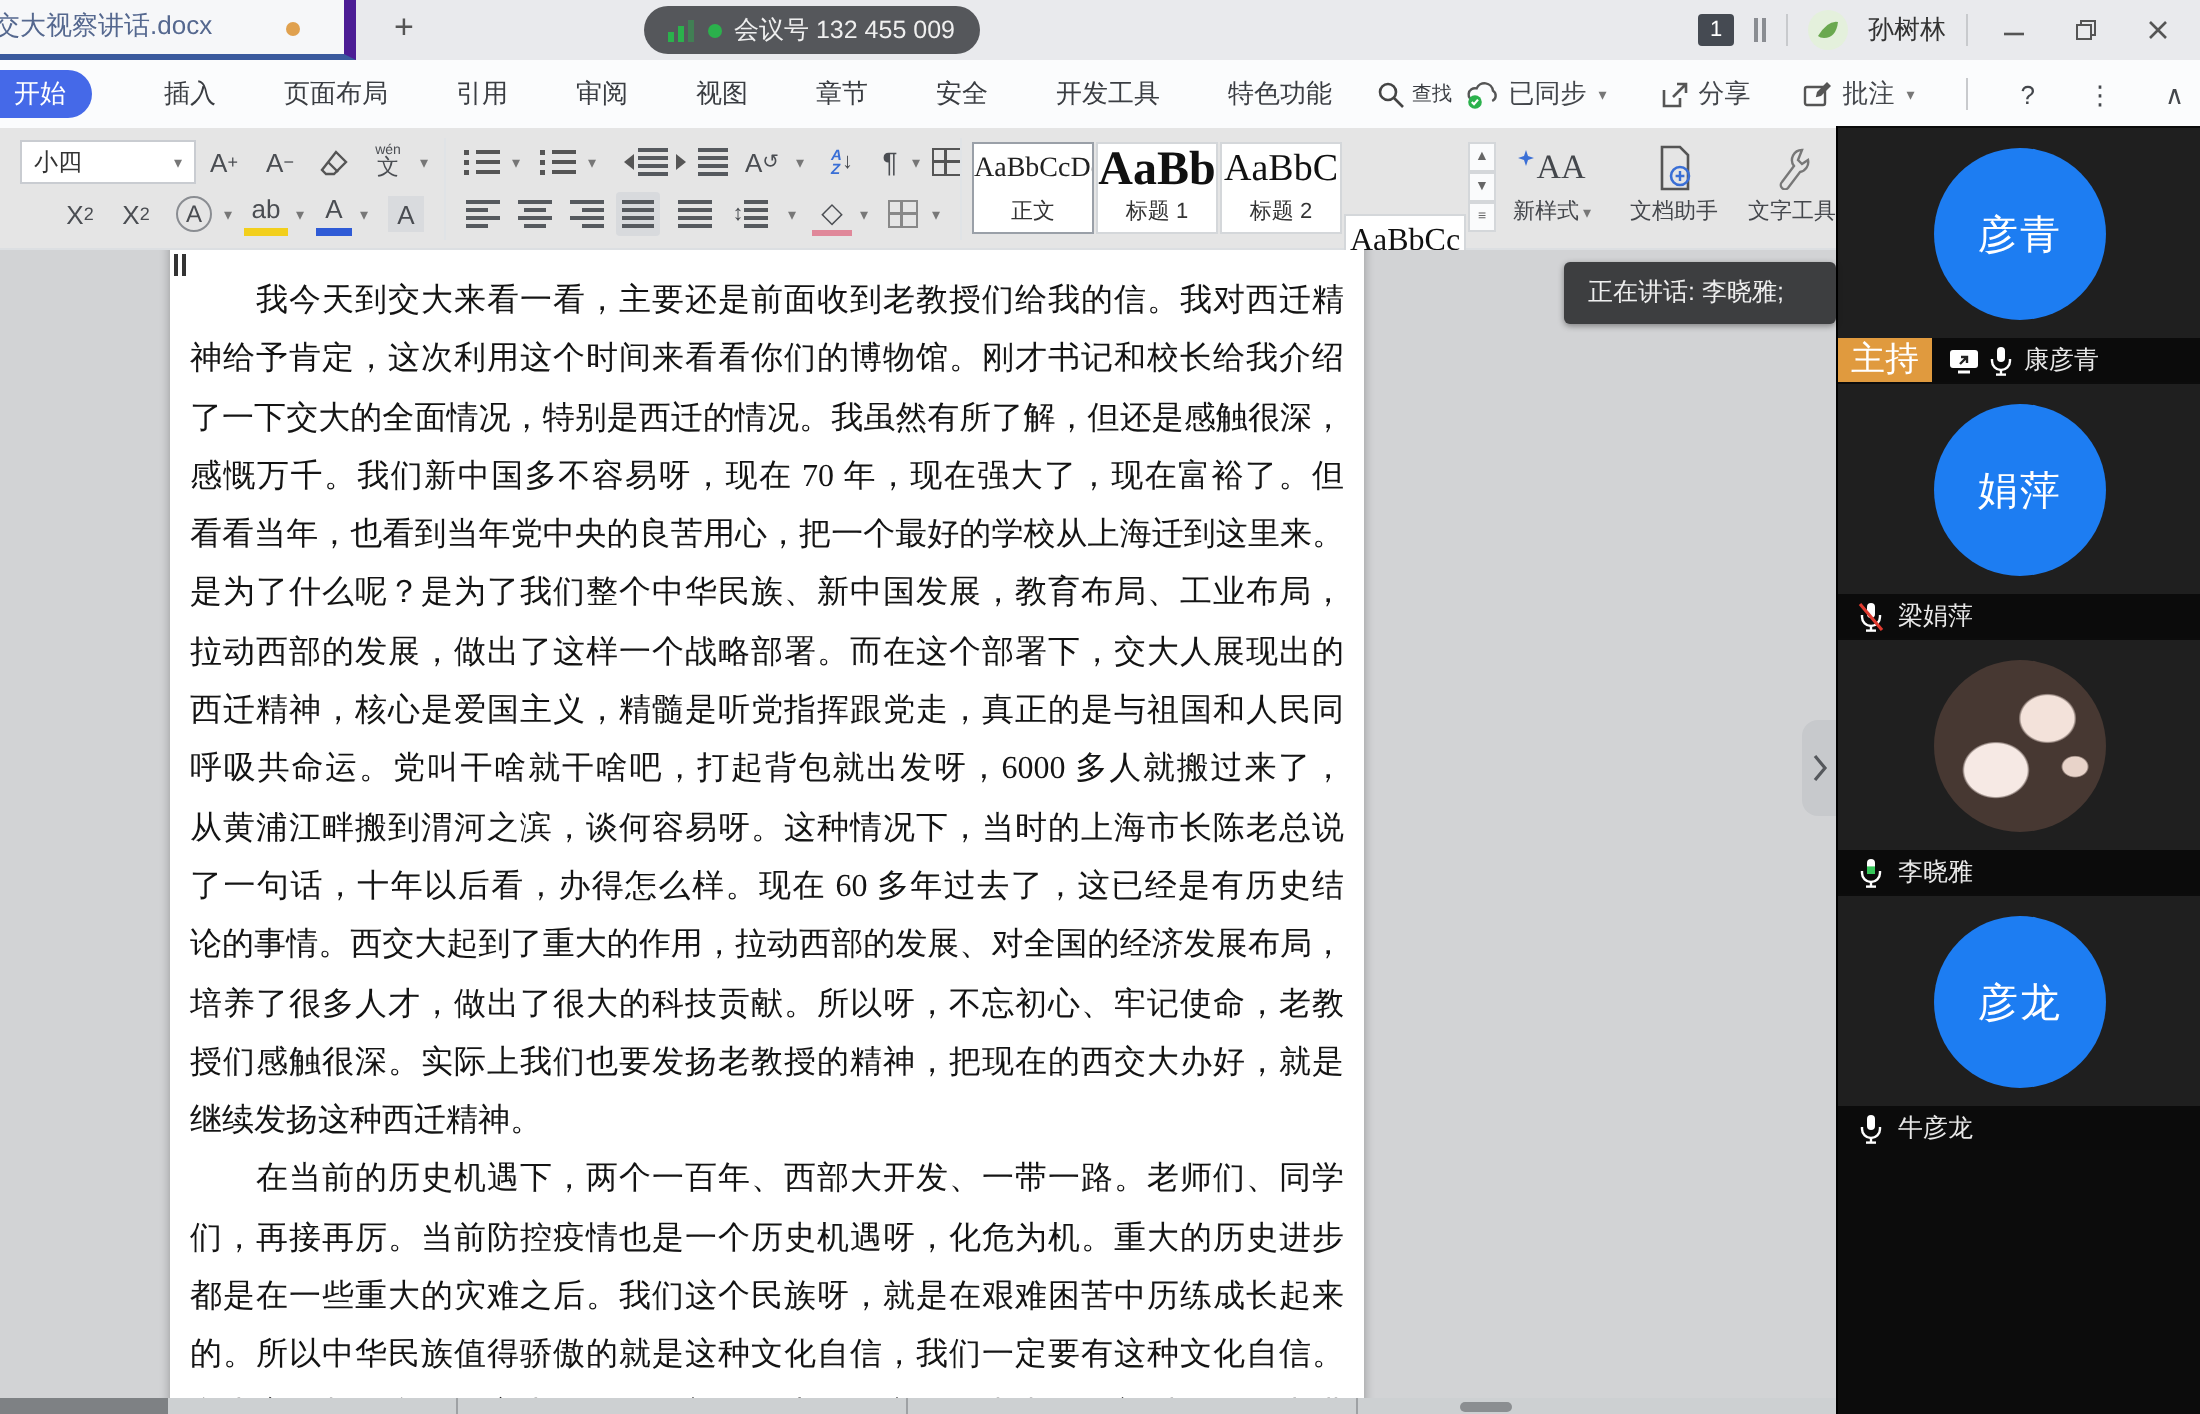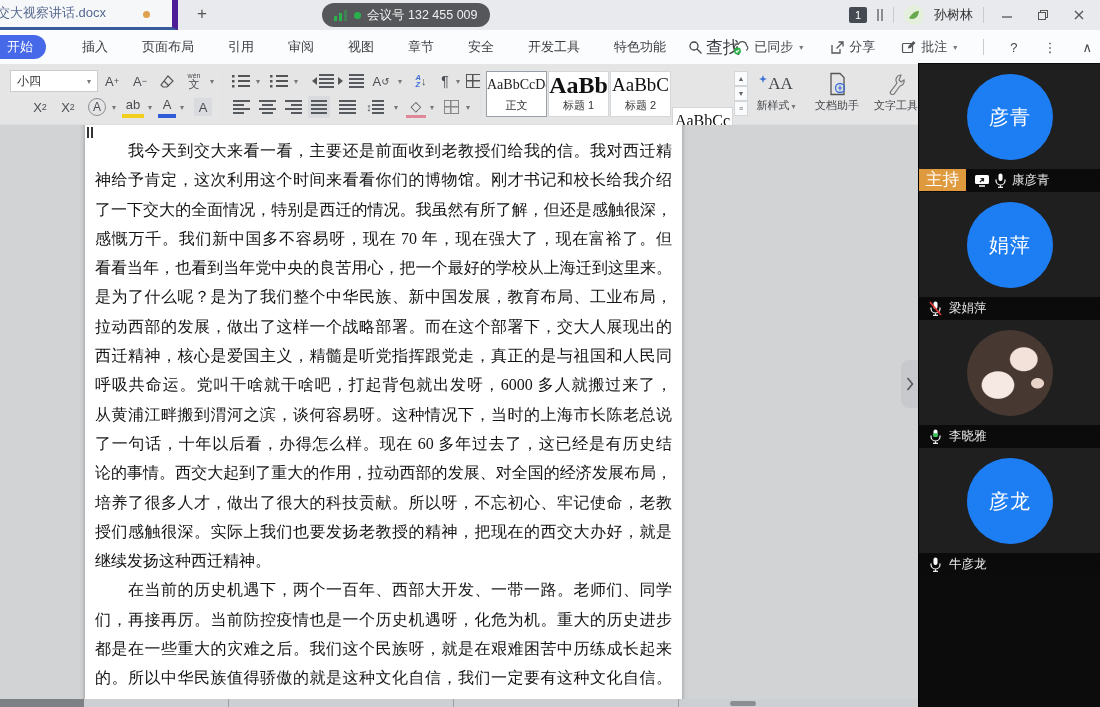--- a/index.html
+++ b/index.html
@@ -20,21 +20,21 @@
   .vbars { display:inline-flex; gap:2px; } .vbars i { width:2px; height:12px; background:#8a8d92; }
   .vdiv { width:1px; height:16px; background:#c8cacd; }
   #user-name { font-size:13px; color:#333; }
   .winbtn { width:26px; height:22px; display:flex; align-items:center; justify-content:center; }
 
   
   #ribbonrow { position:absolute; left:0; top:30px; width:1100px; height:34px; background:#fbfcfd; display:flex; align-items:center; }
   #home-pill { position:absolute; left:-26px; top:5px; width:72px; height:24px; border-radius:12px; background:var(--accent-blue,#4569e8); color:#fff; font-size:13px; text-align:right; line-height:24px; padding-right:13px; }
   #ribbon-tabs { display:flex; gap:34px; margin-left:82px; }
   .rtab { font-size:13px; color:#3a3d42; white-space:nowrap; }
-  #find-box { display:flex; align-items:center; gap:3px; margin-left:22px; font-size:17px; color:#3a3d42; }
+  #find-box { display:flex; align-items:center; gap:3px; margin-left:22px; font-size:10px; color:#3a3d42; }
   #ribbon-right { position:absolute; right:8px; top:0; height:34px; display:flex; align-items:center; gap:26px; font-size:13px; color:#44474c; }
   .rr { display:flex; align-items:center; gap:4px; }
   .da { font-size:8px; color:#777; margin-left:2px; }
 
   
   #toolbar { position:absolute; left:0; top:64px; width:1100px; height:61px; background:#e5e5e5; border-bottom:1px solid #dcdfe2; }
   .tbtn { position:absolute; height:22px; display:flex; align-items:center; justify-content:center; color:#4a4d52; font-size:13px; }
   .r1 { top:6px; } .r2 { top:32px; }
   .sep { position:absolute; top:5px; width:1px; height:51px; background:#e0e3e6; }
   #font-size-combo { position:absolute; left:10px; top:6px; width:88px; height:22px; background:#fff; border:1px solid #c9ccd1; font-size:12px; color:#333; display:flex; align-items:center; justify-content:space-between; padding:0 6px; }
@@ -486,14 +486,15 @@
     </div>
 
   </div>
 
   <div id="panel-handle">
     <svg width="8" height="14">
         <path d="M1.5 1 L6.5 7 L1.5 13" stroke="#55585c" stroke-width="1.6" fill="none"></path>
       </svg>
   </div>
 
+  <div id="speaking-tip">正在讲话: 李晓雅;</div>
 
 </div>
 
 </body></html>

